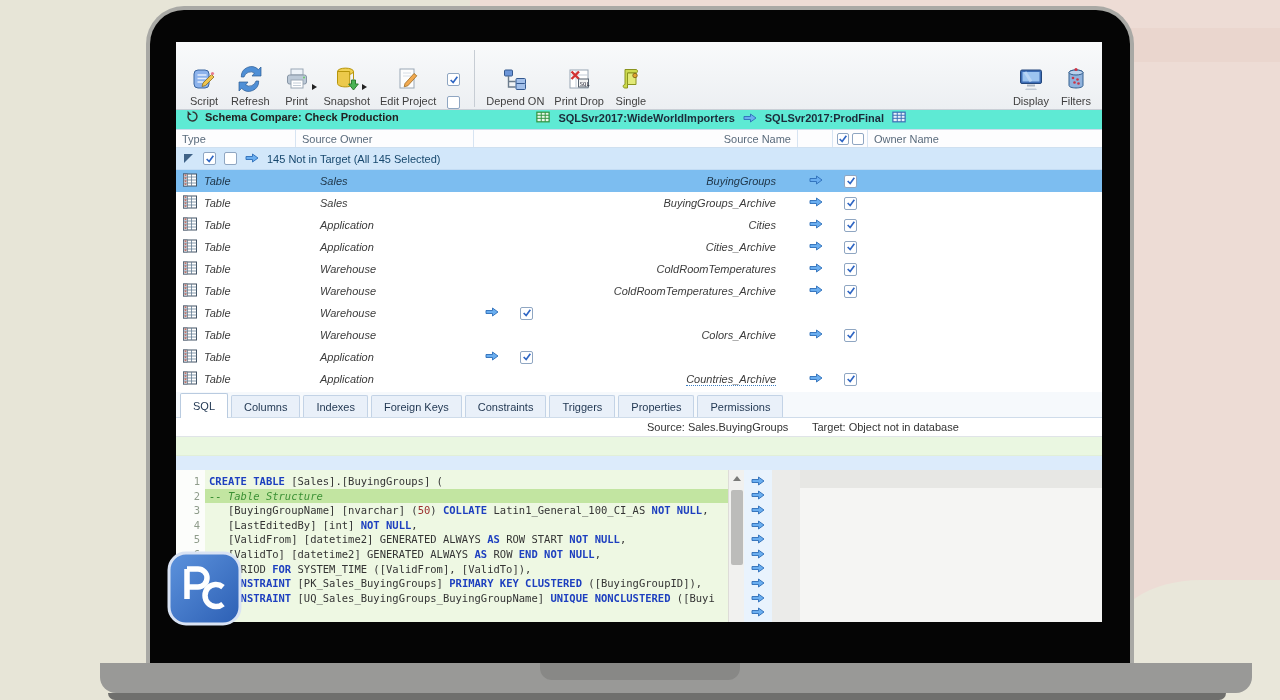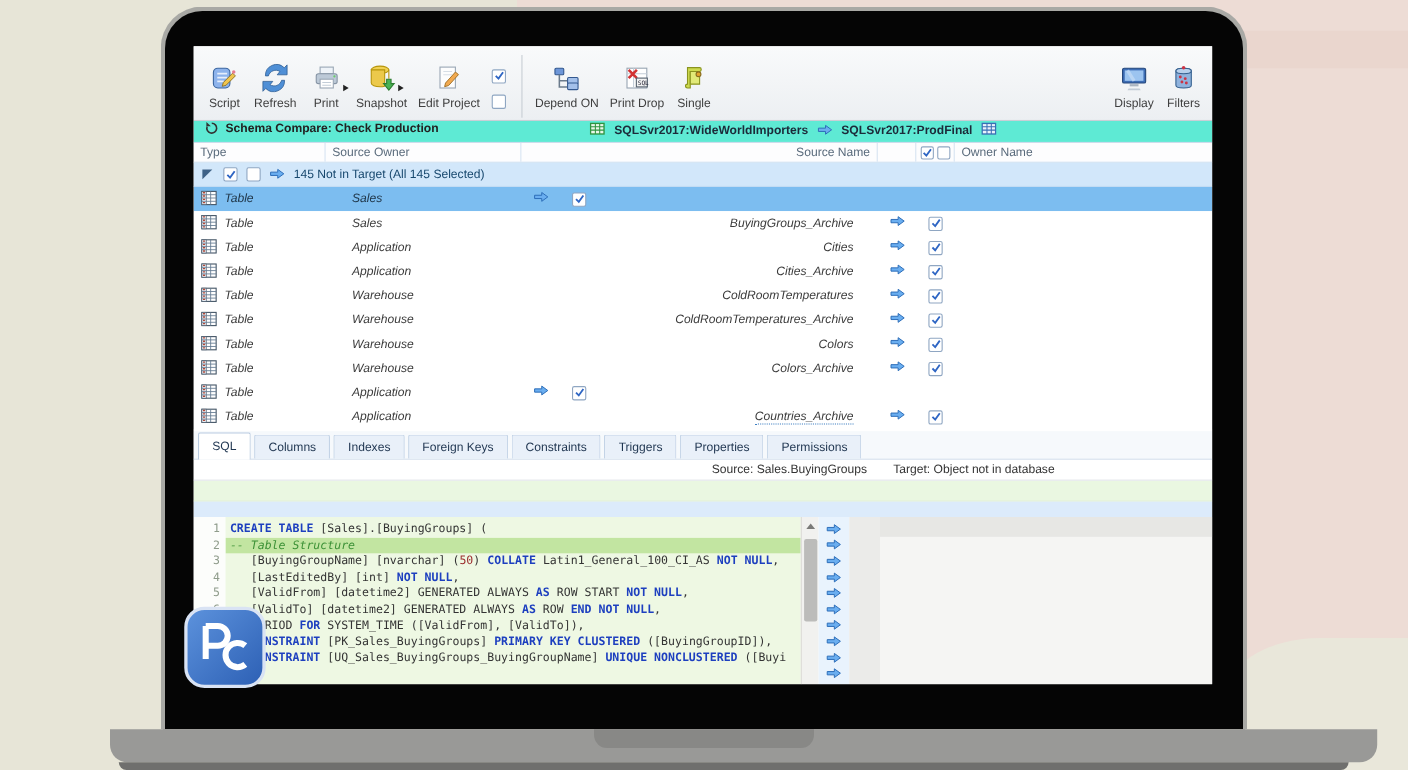--- a/index.html
+++ b/index.html
@@ -23,21 +23,21 @@
   .base-notch { position:absolute; left:540px; top:663px; width:200px; height:17px;
                 background:#888886; border-radius:0 0 12px 12px; }
   .base-strip { position:absolute; left:108px; top:693px; width:1118px; height:7px;
                 background:#6f6f6d; border-radius:0 0 10px 10px; }
 
   
   .app { position:absolute; left:176px; top:42px; width:926px; height:580px;
          background:#fff; font-size:11px; color:#3c3c3c; overflow:hidden; }
 
   
-  .toolbar { height:68px; display:flex; align-items:center; padding:6px 4px 0 6px;
+  .toolbar { height:68px; display:flex; align-items:flex-end; padding:6px 4px 0 6px;
              background:linear-gradient(#f9fafb,#eceff2); border-bottom:1px solid #c9cfd6; }
   .tbtn { display:flex; flex-direction:column; align-items:center; justify-content:flex-start;
           gap:3px; padding:2px 5px; min-width:44px; cursor:default; }
   .tbtn .ticon { width:27px; height:27px; display:flex; align-items:center; justify-content:center; position:relative; }
   .tbtn .tlabel { white-space:nowrap; color:#3f3f3f; }
   .tcaret { position:absolute; right:-7px; bottom:2px; width:0; height:0;
             border-top:3.5px solid transparent; border-bottom:3.5px solid transparent; border-left:5px solid #222; }
   .tchecks { display:flex; flex-direction:column; gap:10px; padding:4px 8px 0 6px; }
   .tsep { width:1px; align-self:stretch; background:#c7cdd4; margin:2px 6px; }
   .tspacer { flex:1; }
@@ -321,20 +321,23 @@
         <div class="c-type">
           <span class="rowicon"><svg viewBox="0 0 16 16" width="16" height="16">
               <rect x="1.5" y="2" width="13" height="12" fill="#fff" stroke="#445566"></rect>
               <rect x="1.5" y="2" width="4" height="12" fill="#e8eef5" stroke="#445566" stroke-width="0.6"></rect>
               <path d="M1.5 5h13M1.5 8h13M1.5 11h13M9.5 2v12" stroke="#667d94" stroke-width="0.8"></path>
               <path d="M2.5 3.2h2M2.5 6.2h2M2.5 9.2h2M2.5 12.2h2" stroke="#b04a3a" stroke-width="1.2"></path>
             </svg></span>
           <span>Table</span>
         </div>
         <div class="c-owner">Sales</div>
+        <div class="c-src">
+          <span>BuyingGroups</span>
+        </div>
         <div class="c-arrow" style="justify-content: center;">
           <span><svg viewBox="0 0 14 11" width="14" height="11">
               <path d="M1 3.5h6.5V1l5.5 4-5.5 4V6.5H1z" fill="#6aaef0" stroke="#2d6db8" stroke-width="0.9"></path>
             </svg></span>
         </div>
         <div class="c-chk" style="justify-content: center;">
           <span class="cb">
             <svg viewBox="0 0 12 12" width="10" height="10">
               <path d="M2 6l3 3 5-7" fill="none" stroke="#2f66c4" stroke-width="2"></path>
             </svg>
@@ -486,23 +489,20 @@
         <div class="c-type">
           <span class="rowicon"><svg viewBox="0 0 16 16" width="16" height="16">
               <rect x="1.5" y="2" width="13" height="12" fill="#fff" stroke="#445566"></rect>
               <rect x="1.5" y="2" width="4" height="12" fill="#e8eef5" stroke="#445566" stroke-width="0.6"></rect>
               <path d="M1.5 5h13M1.5 8h13M1.5 11h13M9.5 2v12" stroke="#667d94" stroke-width="0.8"></path>
               <path d="M2.5 3.2h2M2.5 6.2h2M2.5 9.2h2M2.5 12.2h2" stroke="#b04a3a" stroke-width="1.2"></path>
             </svg></span>
           <span>Table</span>
         </div>
         <div class="c-owner">Warehouse</div>
-        <div class="c-src">
-          <span>Colors</span>
-        </div>
         <div class="c-arrow" style="justify-content: center;">
           <span><svg viewBox="0 0 14 11" width="14" height="11">
               <path d="M1 3.5h6.5V1l5.5 4-5.5 4V6.5H1z" fill="#6aaef0" stroke="#2d6db8" stroke-width="0.9"></path>
             </svg></span>
         </div>
         <div class="c-chk" style="justify-content: center;">
           <span class="cb">
             <svg viewBox="0 0 12 12" width="10" height="10">
               <path d="M2 6l3 3 5-7" fill="none" stroke="#2f66c4" stroke-width="2"></path>
             </svg>

